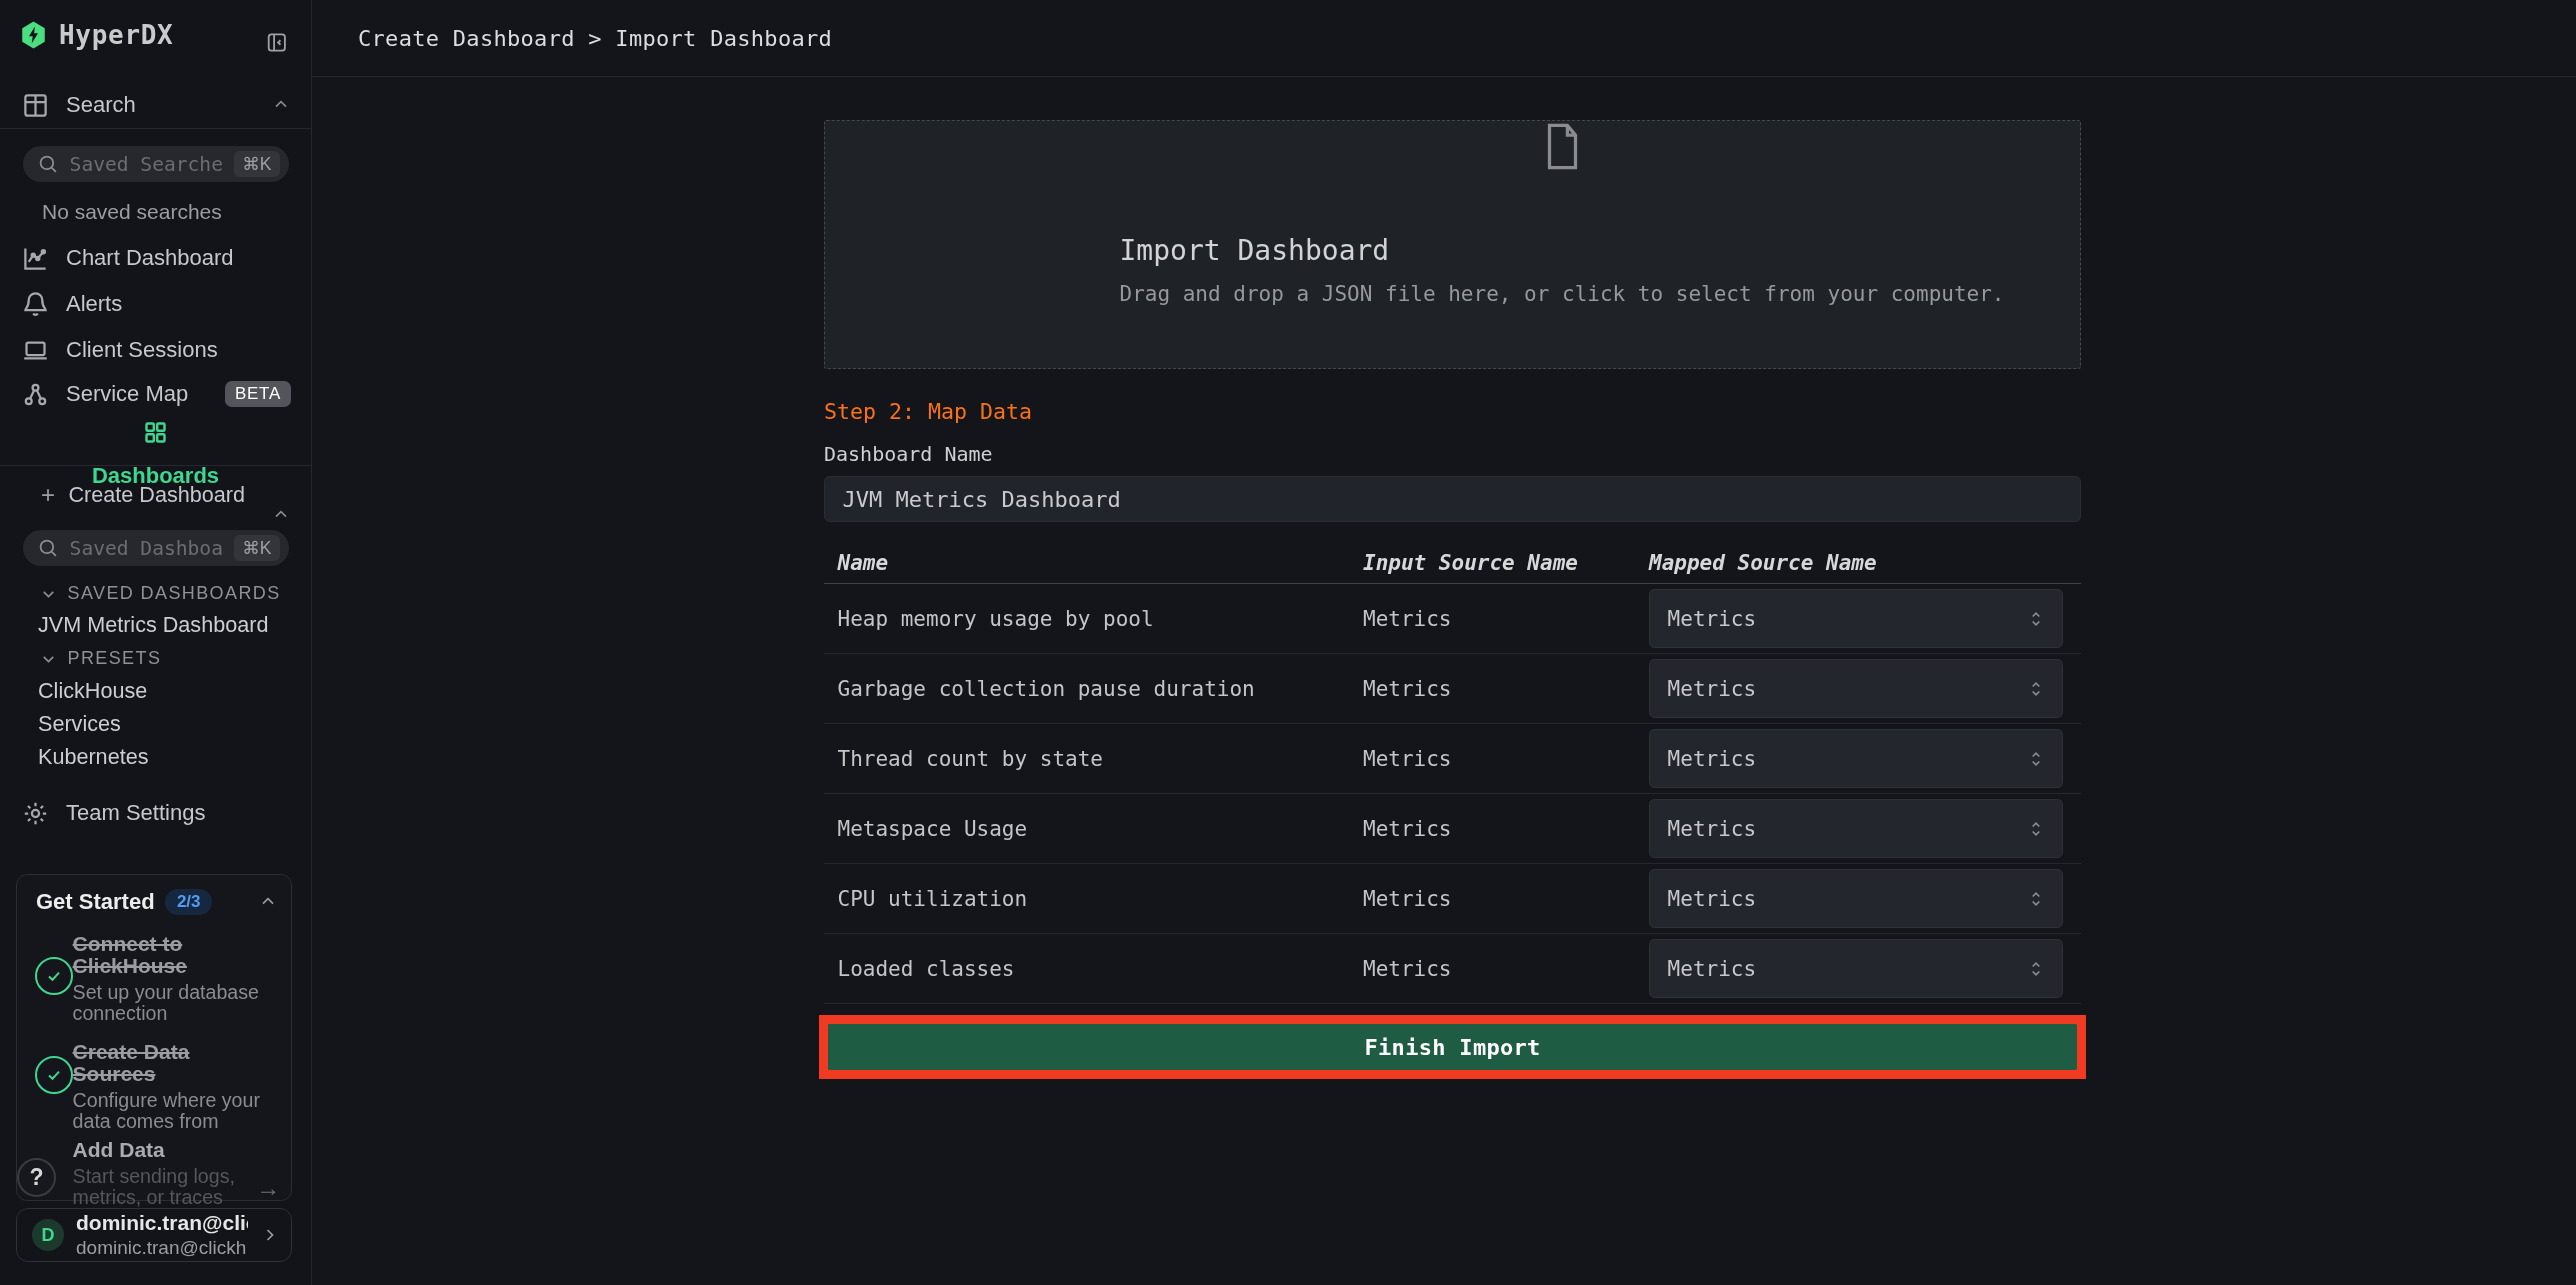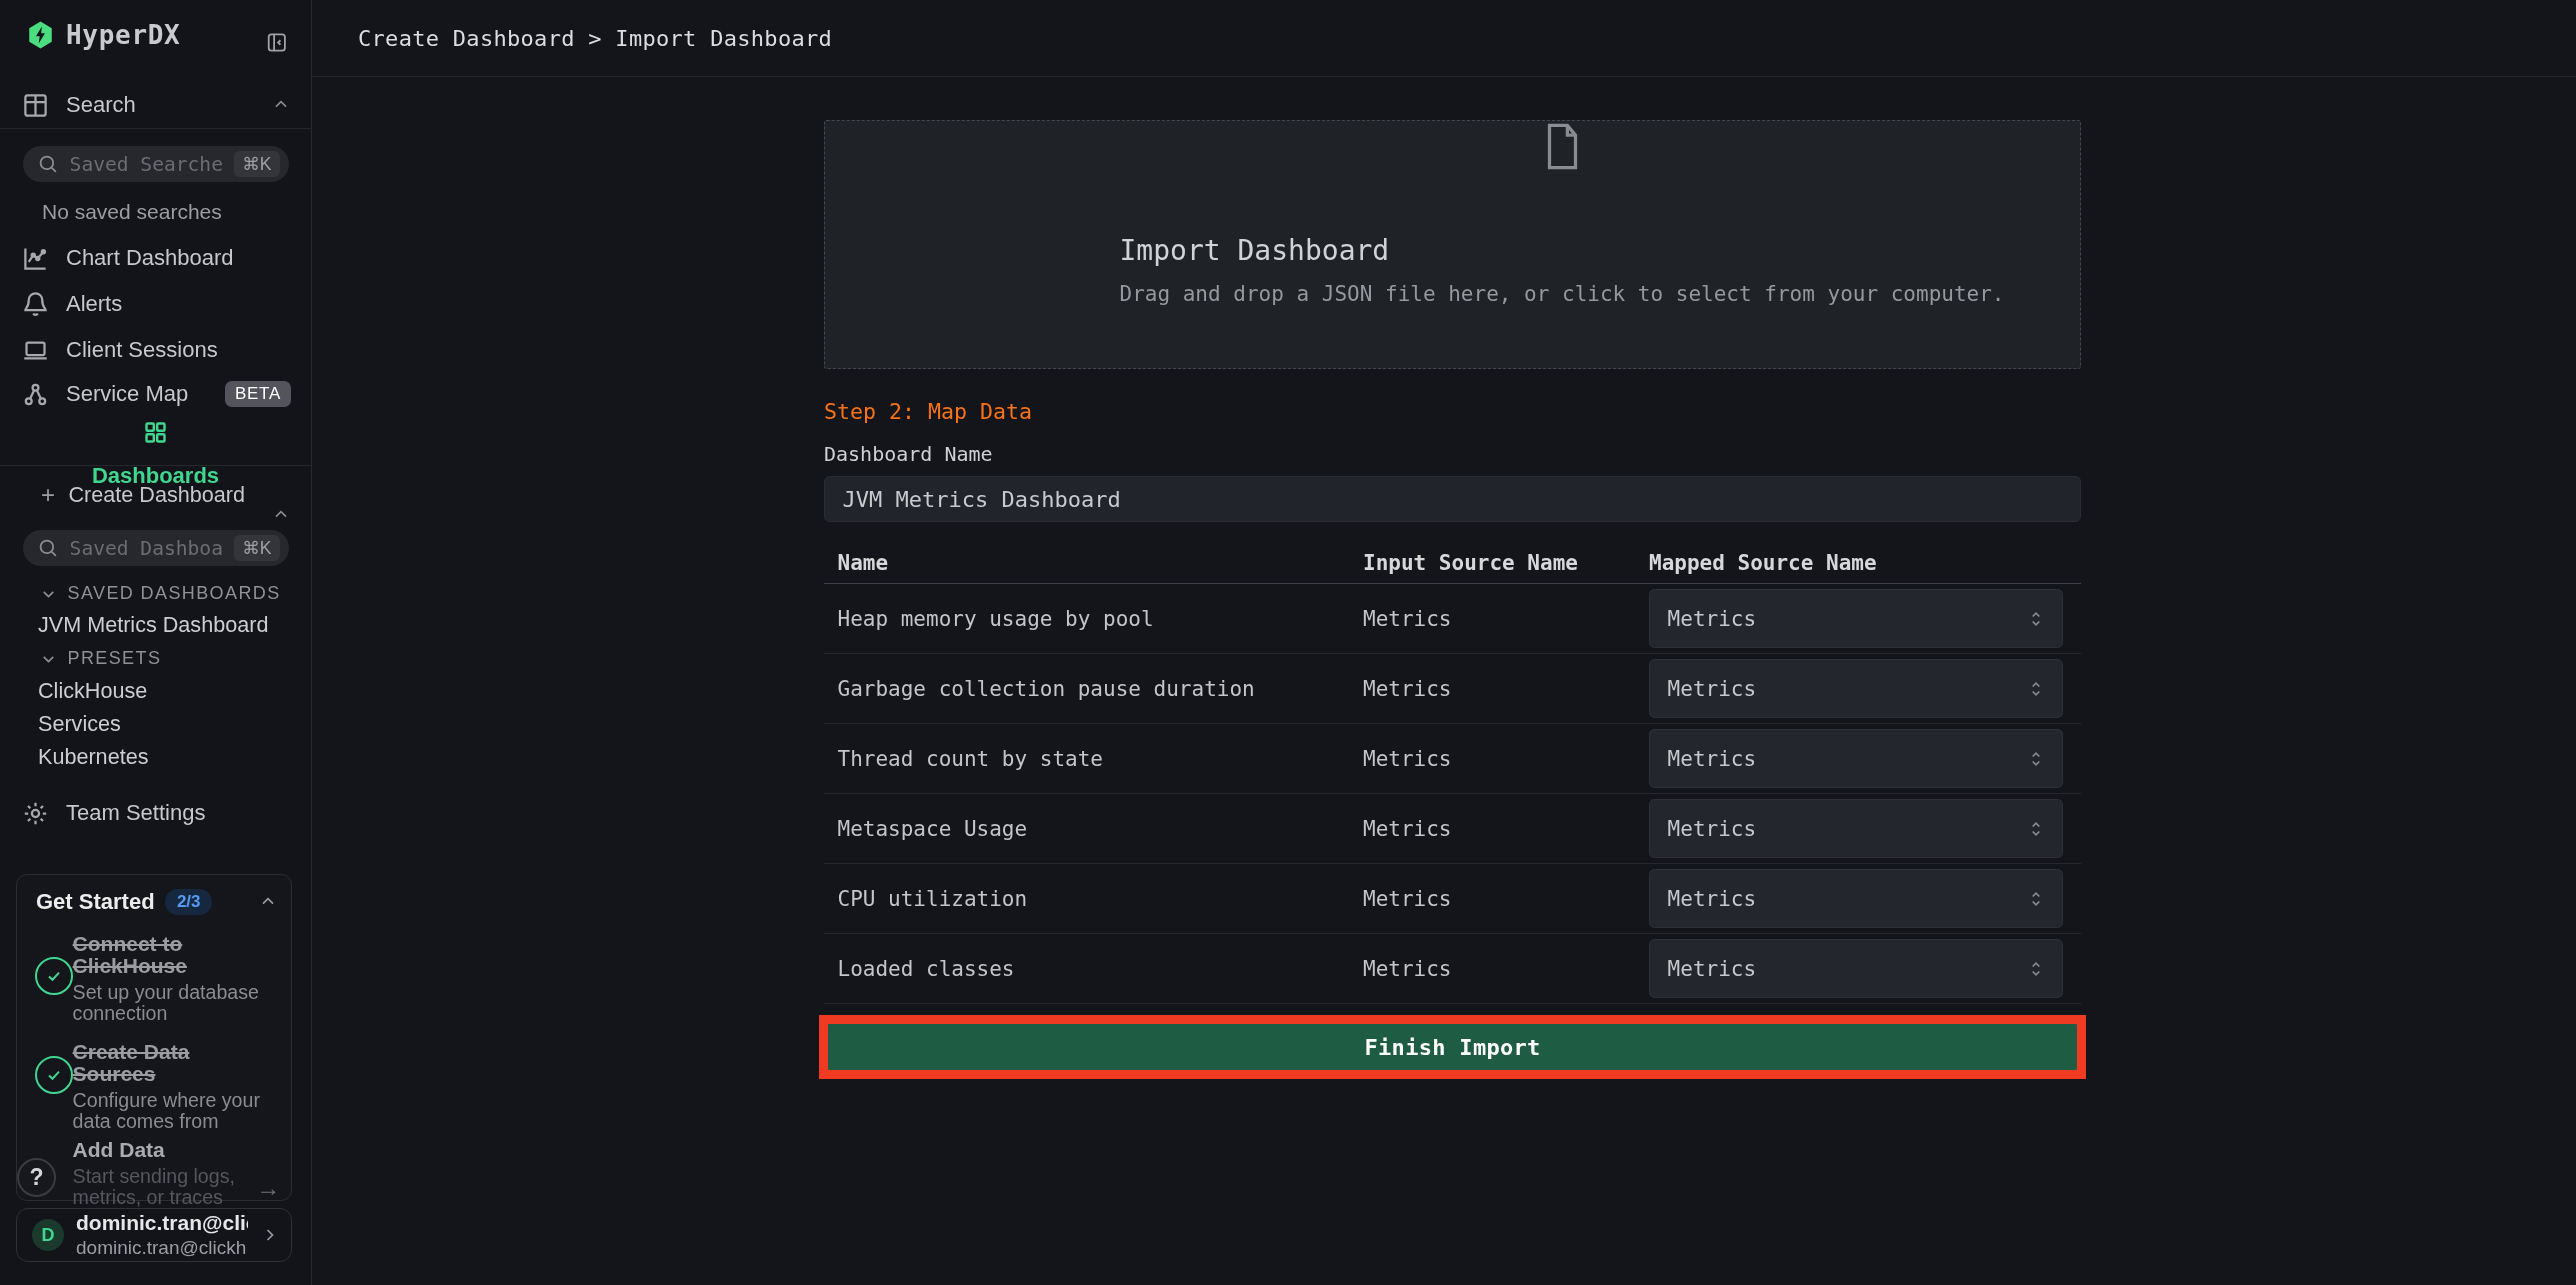--- a/index.html
+++ b/index.html
@@ -7,21 +7,21 @@
     position:relative;width:2576px;height:1285px;overflow:hidden;
     background:#14151a;font-family:"DejaVu Sans Mono",monospace;
     -webkit-font-smoothing:antialiased;color:#d4d5d8;
   }
   
   .sidebar{
     position:absolute;left:0;top:0;width:311px;height:1285px;
     background:#131419;border-right:1.4px solid #26282e;
     font-family:"Liberation Sans",sans-serif;
   }
-  .logo-row{position:absolute;left:0;top:9.5px;width:100%;height:51px;display:flex;align-items:center;padding-left:27px;box-sizing:border-box;}
+  .logo-row{position:absolute;left:0;top:9.5px;width:100%;height:51px;display:flex;align-items:center;padding-left:20px;box-sizing:border-box;}
   .logo-hex{width:27px;height:30px;flex:0 0 auto;}
   .logo-name{margin-left:12px;font-family:"DejaVu Sans Mono",monospace;font-weight:bold;font-size:26px;color:#c9cacd;letter-spacing:0.7px;}
   .collapse-btn{position:absolute;right:23px;top:21.6px;width:21.6px;height:23px;color:#9fa1a6;cursor:pointer;}
   .srow{position:absolute;left:0;width:100%;height:46px;display:flex;align-items:center;padding:0 20px;box-sizing:border-box;gap:16px;color:#c6c8cc;font-size:22px;cursor:pointer;}
   .srow .sicon{width:30px;height:30px;flex:0 0 auto;color:#a6a8ad;display:flex;align-items:center;justify-content:center;}
   .srow .chev-r{margin-left:auto;color:#8a8c91;}
   .divider{position:absolute;left:0;width:100%;height:1.4px;background:#26282e;}
   .pill{
     position:absolute;left:23px;width:266px;height:36px;border-radius:18px;
     background:#26282d;display:flex;align-items:center;padding:0 9.5px 0 13.5px;box-sizing:border-box;gap:9.5px;cursor:text;
@@ -78,21 +78,21 @@
   .dz-icon{width:39px;height:51px;color:#8a8c91;flex:0 0 auto;}
   .dz-title{font-size:28px;color:#d2d3d6;}
   .dz-sub{font-size:21px;color:#96989d;margin-top:15px;}
   .step-label{margin-top:30px;font-size:21.6px;color:#f97316;}
   .dn-label{margin-top:17.6px;font-size:20px;color:#cfd0d3;}
   .dn-input{
     margin-top:10.8px;width:100%;height:46px;box-sizing:border-box;background:#21242a;border:1.4px solid #2a2d33;border-radius:5.4px;
     padding:0 17.6px;font-family:"DejaVu Sans Mono",monospace;font-size:22px;color:#c9cacd;outline:none;display:block;
   }
   .map-table{margin-top:20px;}
-  .thead{display:flex;align-items:center;height:41px;border-bottom:1.4px solid #3f4248;font-weight:bold;font-size:21px;color:#d7d8da;}
+  .thead{display:flex;align-items:center;height:41px;border-bottom:1.4px solid #3f4248;font-weight:bold;font-size:21px;color:#d7d8da;font-style:italic;}
   .trow{display:flex;align-items:center;height:69px;border-bottom:1.4px solid #26282e;font-size:21px;color:#c3c5c8;}
   .col-name{width:539px;padding-left:13.5px;box-sizing:border-box;}
   .col-input{width:286px;}
   .col-mapped{flex:1;}
   .select{
     width:414px;height:59px;box-sizing:border-box;background:#23262c;border:1.4px solid #2e3137;border-radius:5.4px;
     display:flex;align-items:center;justify-content:space-between;padding:0 16px 0 17.6px;cursor:pointer;color:#c6c8cb;
   }
   .updown{color:#8a8c91;}
   .annotation{

